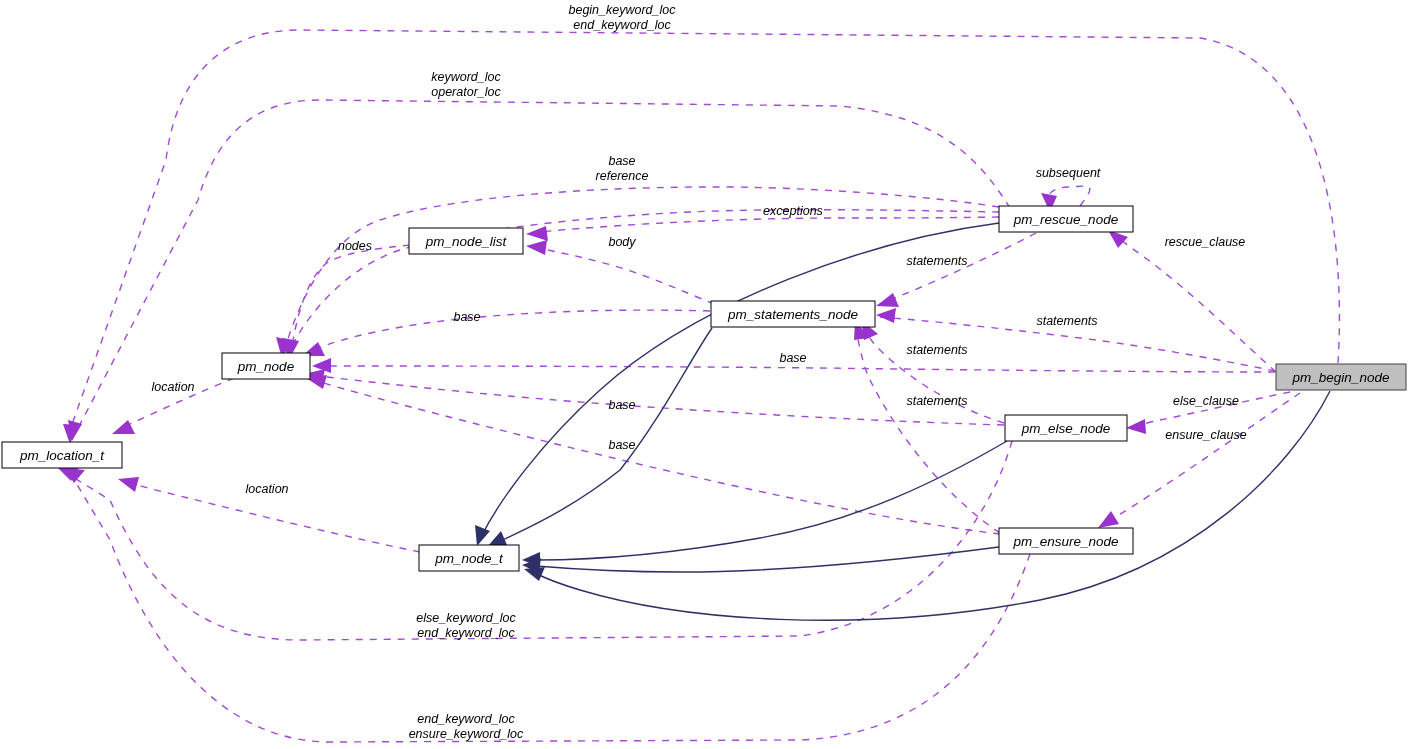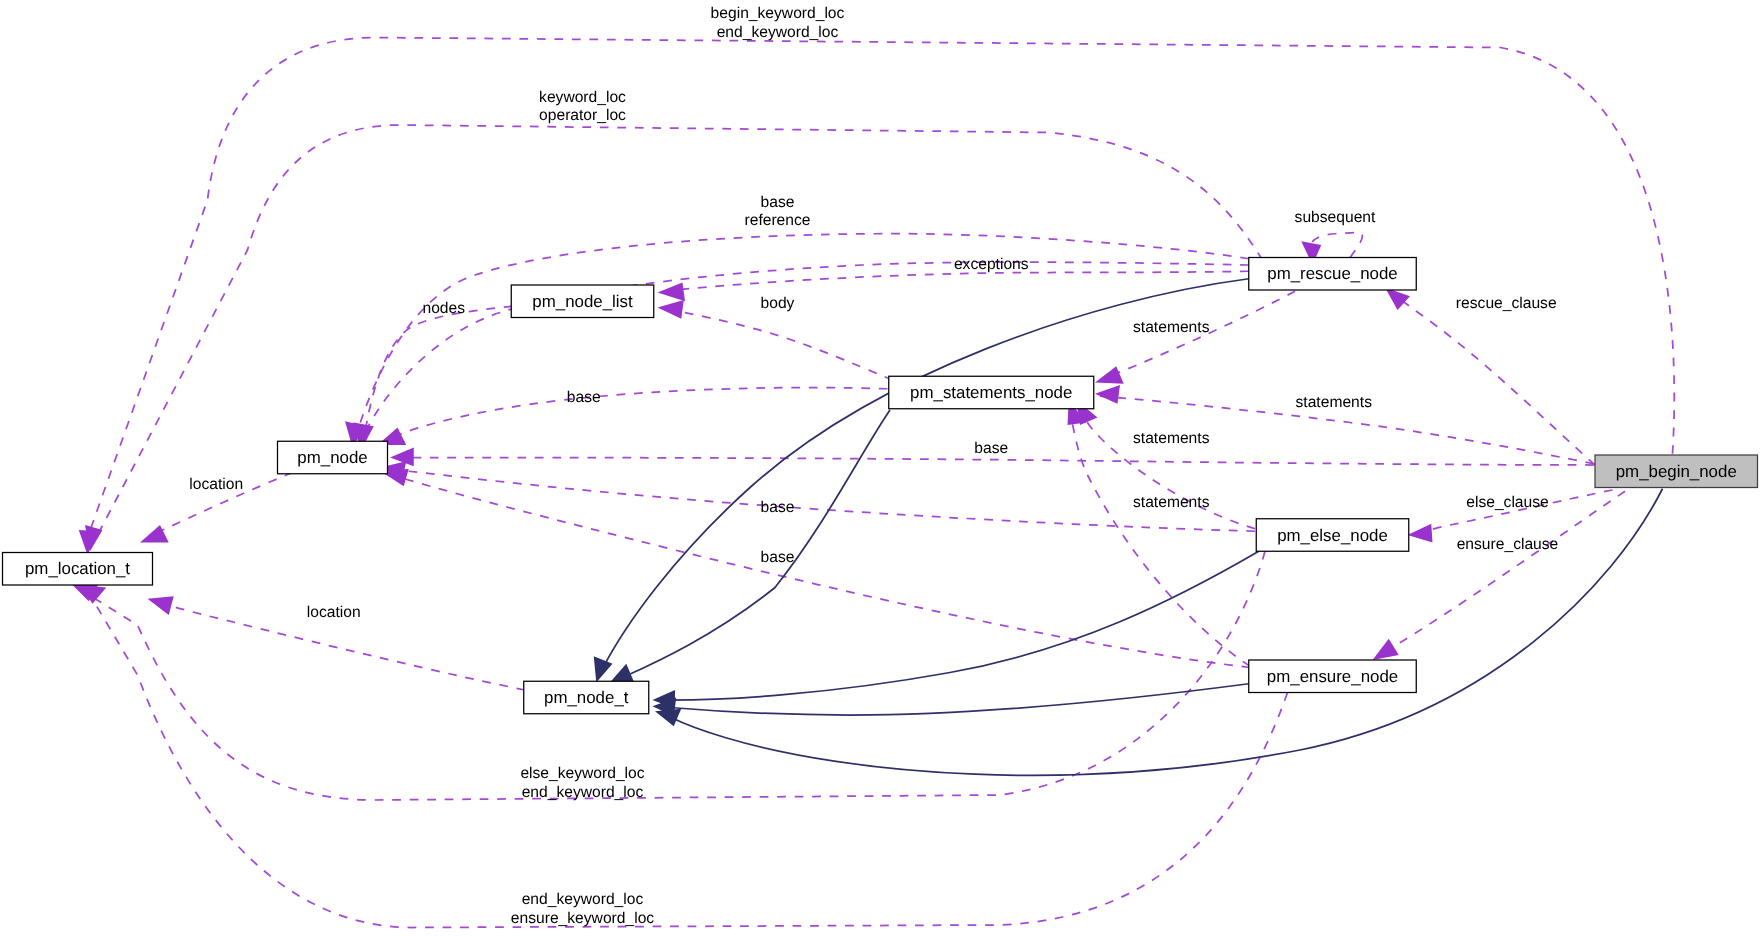--- a/index.html
+++ b/index.html
@@ -12,20 +12,21 @@
     height: 749px;
     position: relative;
     overflow: hidden;
     font-family: "Liberation Sans", sans-serif;
   }
   #diagram-root {
     position: absolute;
     left: 0; top: 0;
     width: 1409px;
     height: 749px;
+    font-style: italic;
   }
   svg.graph {
     display: block;
     width: 1409px;
     height: 749px;
   }
   .node-box rect {
     fill: #ffffff;
     stroke: #000000;
     stroke-width: 1;

